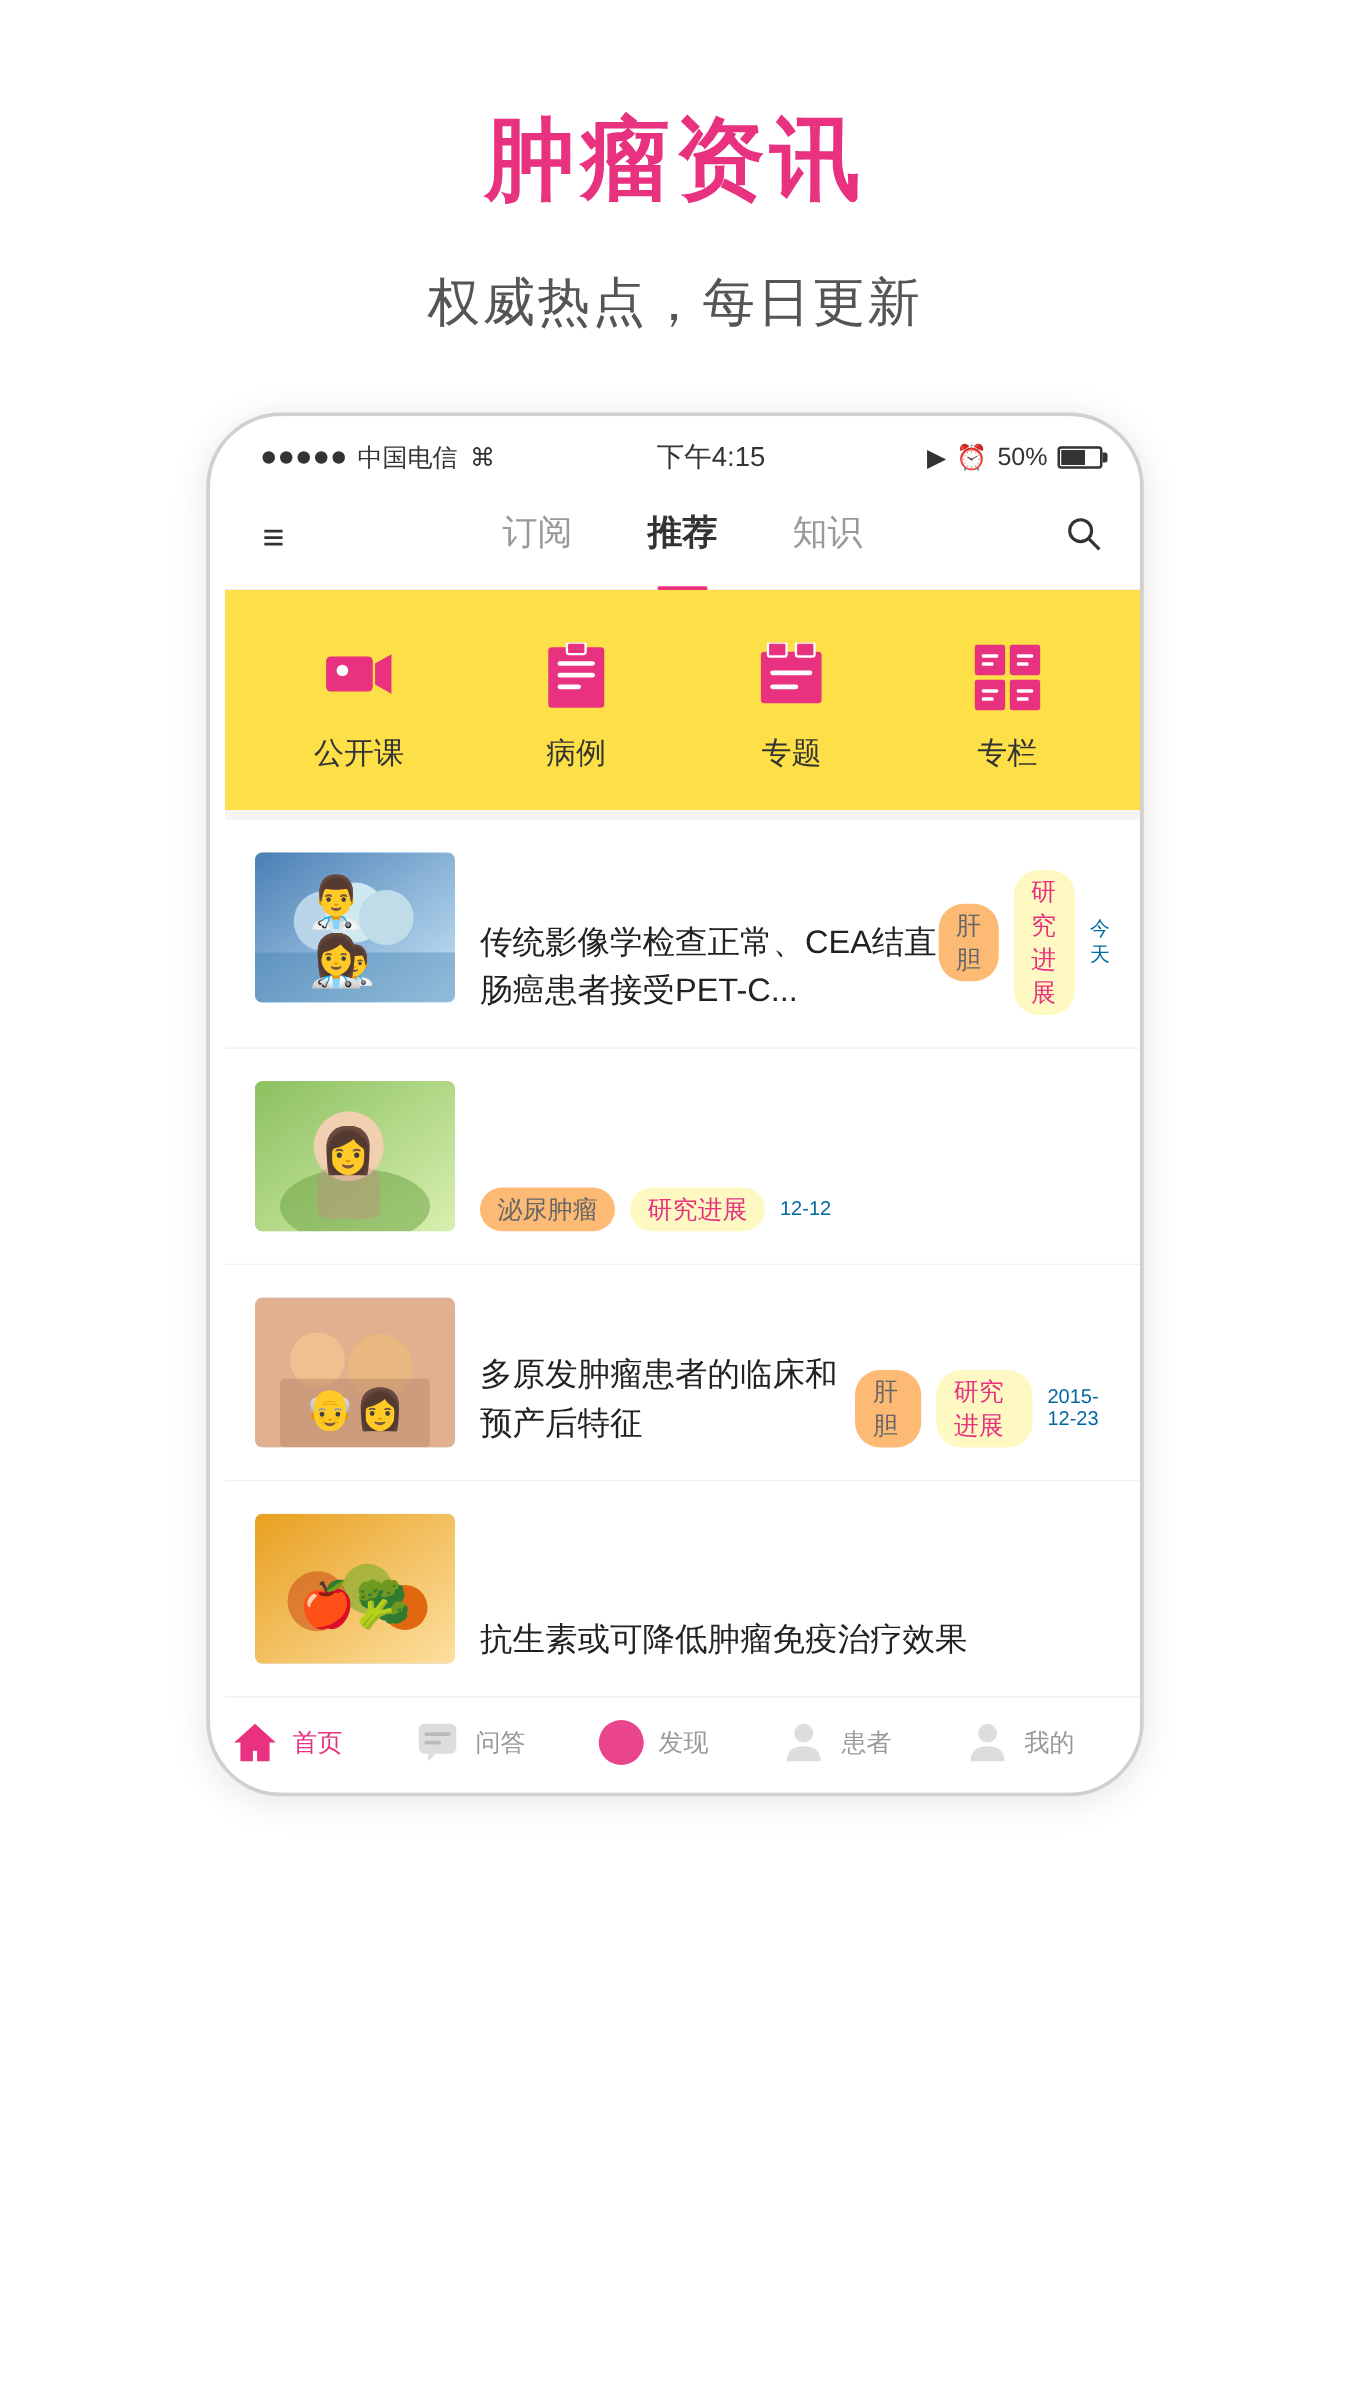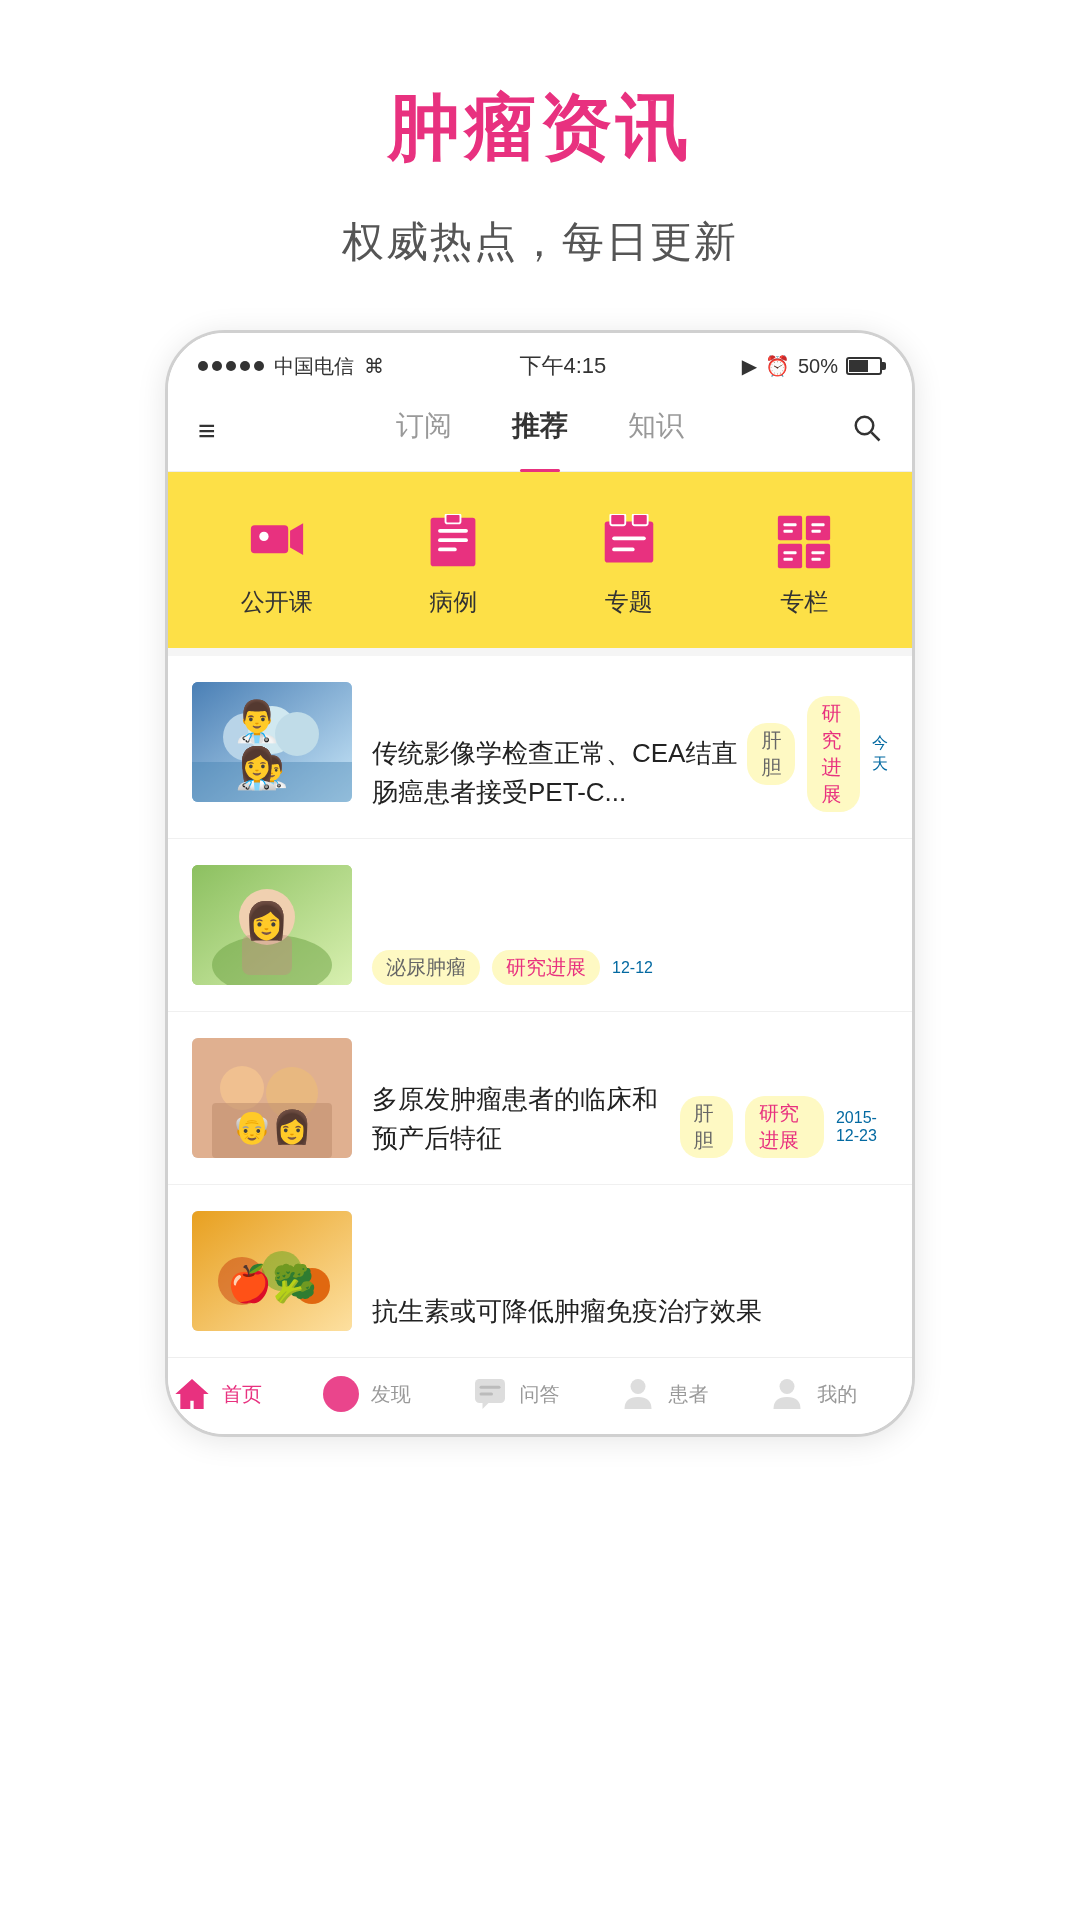--- a/index.html
+++ b/index.html
@@ -33,20 +33,21 @@
 
     
     .phone-frame {
       width: 750px;
       background: #fff;
       border-radius: 60px;
       border: 3px solid #d0d0d0;
       box-shadow: 0 4px 30px rgba(0,0,0,0.1);
       overflow: hidden;
       position: relative;
+      padding-left: 12px;
     }
 
     
     .status-bar {
       background: #fff;
       padding: 18px 30px 10px;
       display: flex;
       align-items: center;
       justify-content: space-between;
       font-size: 22px;
@@ -230,21 +231,21 @@
       align-items: center;
       gap: 12px;
       margin-top: 14px;
     }
     .tag {
       padding: 4px 14px;
       border-radius: 20px;
       font-size: 20px;
     }
     .tag-gray {
-      background: #fef9c3;
+      background: #fdba74;
       color: #666;
     }
     .tag-pink {
       background: #fef9c3;
       color: #e8317f;
     }
     .article-date {
       font-size: 16px;
       color: #0369a1;
       margin-left: auto;
@@ -498,52 +499,52 @@
       <div class="bottom-nav-icon">
         <svg viewBox="0 0 48 40" width="40" height="36" fill="#e8317f">
           <polygon points="24,2 4,20 10,20 10,38 22,38 22,28 26,28 26,38 38,38 38,20 44,20" fill="#e8317f"></polygon>
         </svg>
       </div>
       <span class="bottom-nav-label active">首页</span>
     </div>
 
     <div class="bottom-nav-item">
       <div class="bottom-nav-icon">
-        <div style="width:36px;height:36px;border-radius:50%;background:#e8317f;opacity:0.9;"></div>
-      </div>
-      <span class="bottom-nav-label">发现</span>
-    </div>
-
-    <div class="bottom-nav-item">
-      <div class="bottom-nav-icon">
         <svg viewBox="0 0 48 48" width="36" height="36" fill="none">
           <rect x="4" y="4" width="40" height="32" rx="6" fill="#ddd"></rect>
           <rect x="10" y="13" width="28" height="4" rx="2" fill="#bbb"></rect>
           <rect x="10" y="22" width="18" height="4" rx="2" fill="#bbb"></rect>
           <polygon points="14,36 14,44 22,36" fill="#ddd"></polygon>
         </svg>
       </div>
       <span class="bottom-nav-label">问答</span>
     </div>
 
     <div class="bottom-nav-item">
       <div class="bottom-nav-icon">
-        <svg viewBox="0 0 48 48" width="36" height="36" fill="none">
-          <circle cx="24" cy="14" r="10" fill="#ddd"></circle>
-          <path d="M6 44 Q6 28 24 28 Q42 28 42 44" fill="#ddd"></path>
-        </svg>
-      </div>
-      <span class="bottom-nav-label">患者</span>
+        <div style="width:36px;height:36px;border-radius:50%;background:#e8317f;opacity:0.9;"></div>
+      </div>
+      <span class="bottom-nav-label">发现</span>
     </div>
 
     <div class="bottom-nav-item">
       <div class="bottom-nav-icon">
         <svg viewBox="0 0 48 48" width="36" height="36" fill="none">
           <circle cx="24" cy="14" r="10" fill="#ddd"></circle>
           <path d="M6 44 Q6 28 24 28 Q42 28 42 44" fill="#ddd"></path>
         </svg>
       </div>
+      <span class="bottom-nav-label">患者</span>
+    </div>
+
+    <div class="bottom-nav-item">
+      <div class="bottom-nav-icon">
+        <svg viewBox="0 0 48 48" width="36" height="36" fill="none">
+          <circle cx="24" cy="14" r="10" fill="#ddd"></circle>
+          <path d="M6 44 Q6 28 24 28 Q42 28 42 44" fill="#ddd"></path>
+        </svg>
+      </div>
       <span class="bottom-nav-label">我的</span>
     </div>
 
   </div>
 
 </div>
 
 </body></html>

